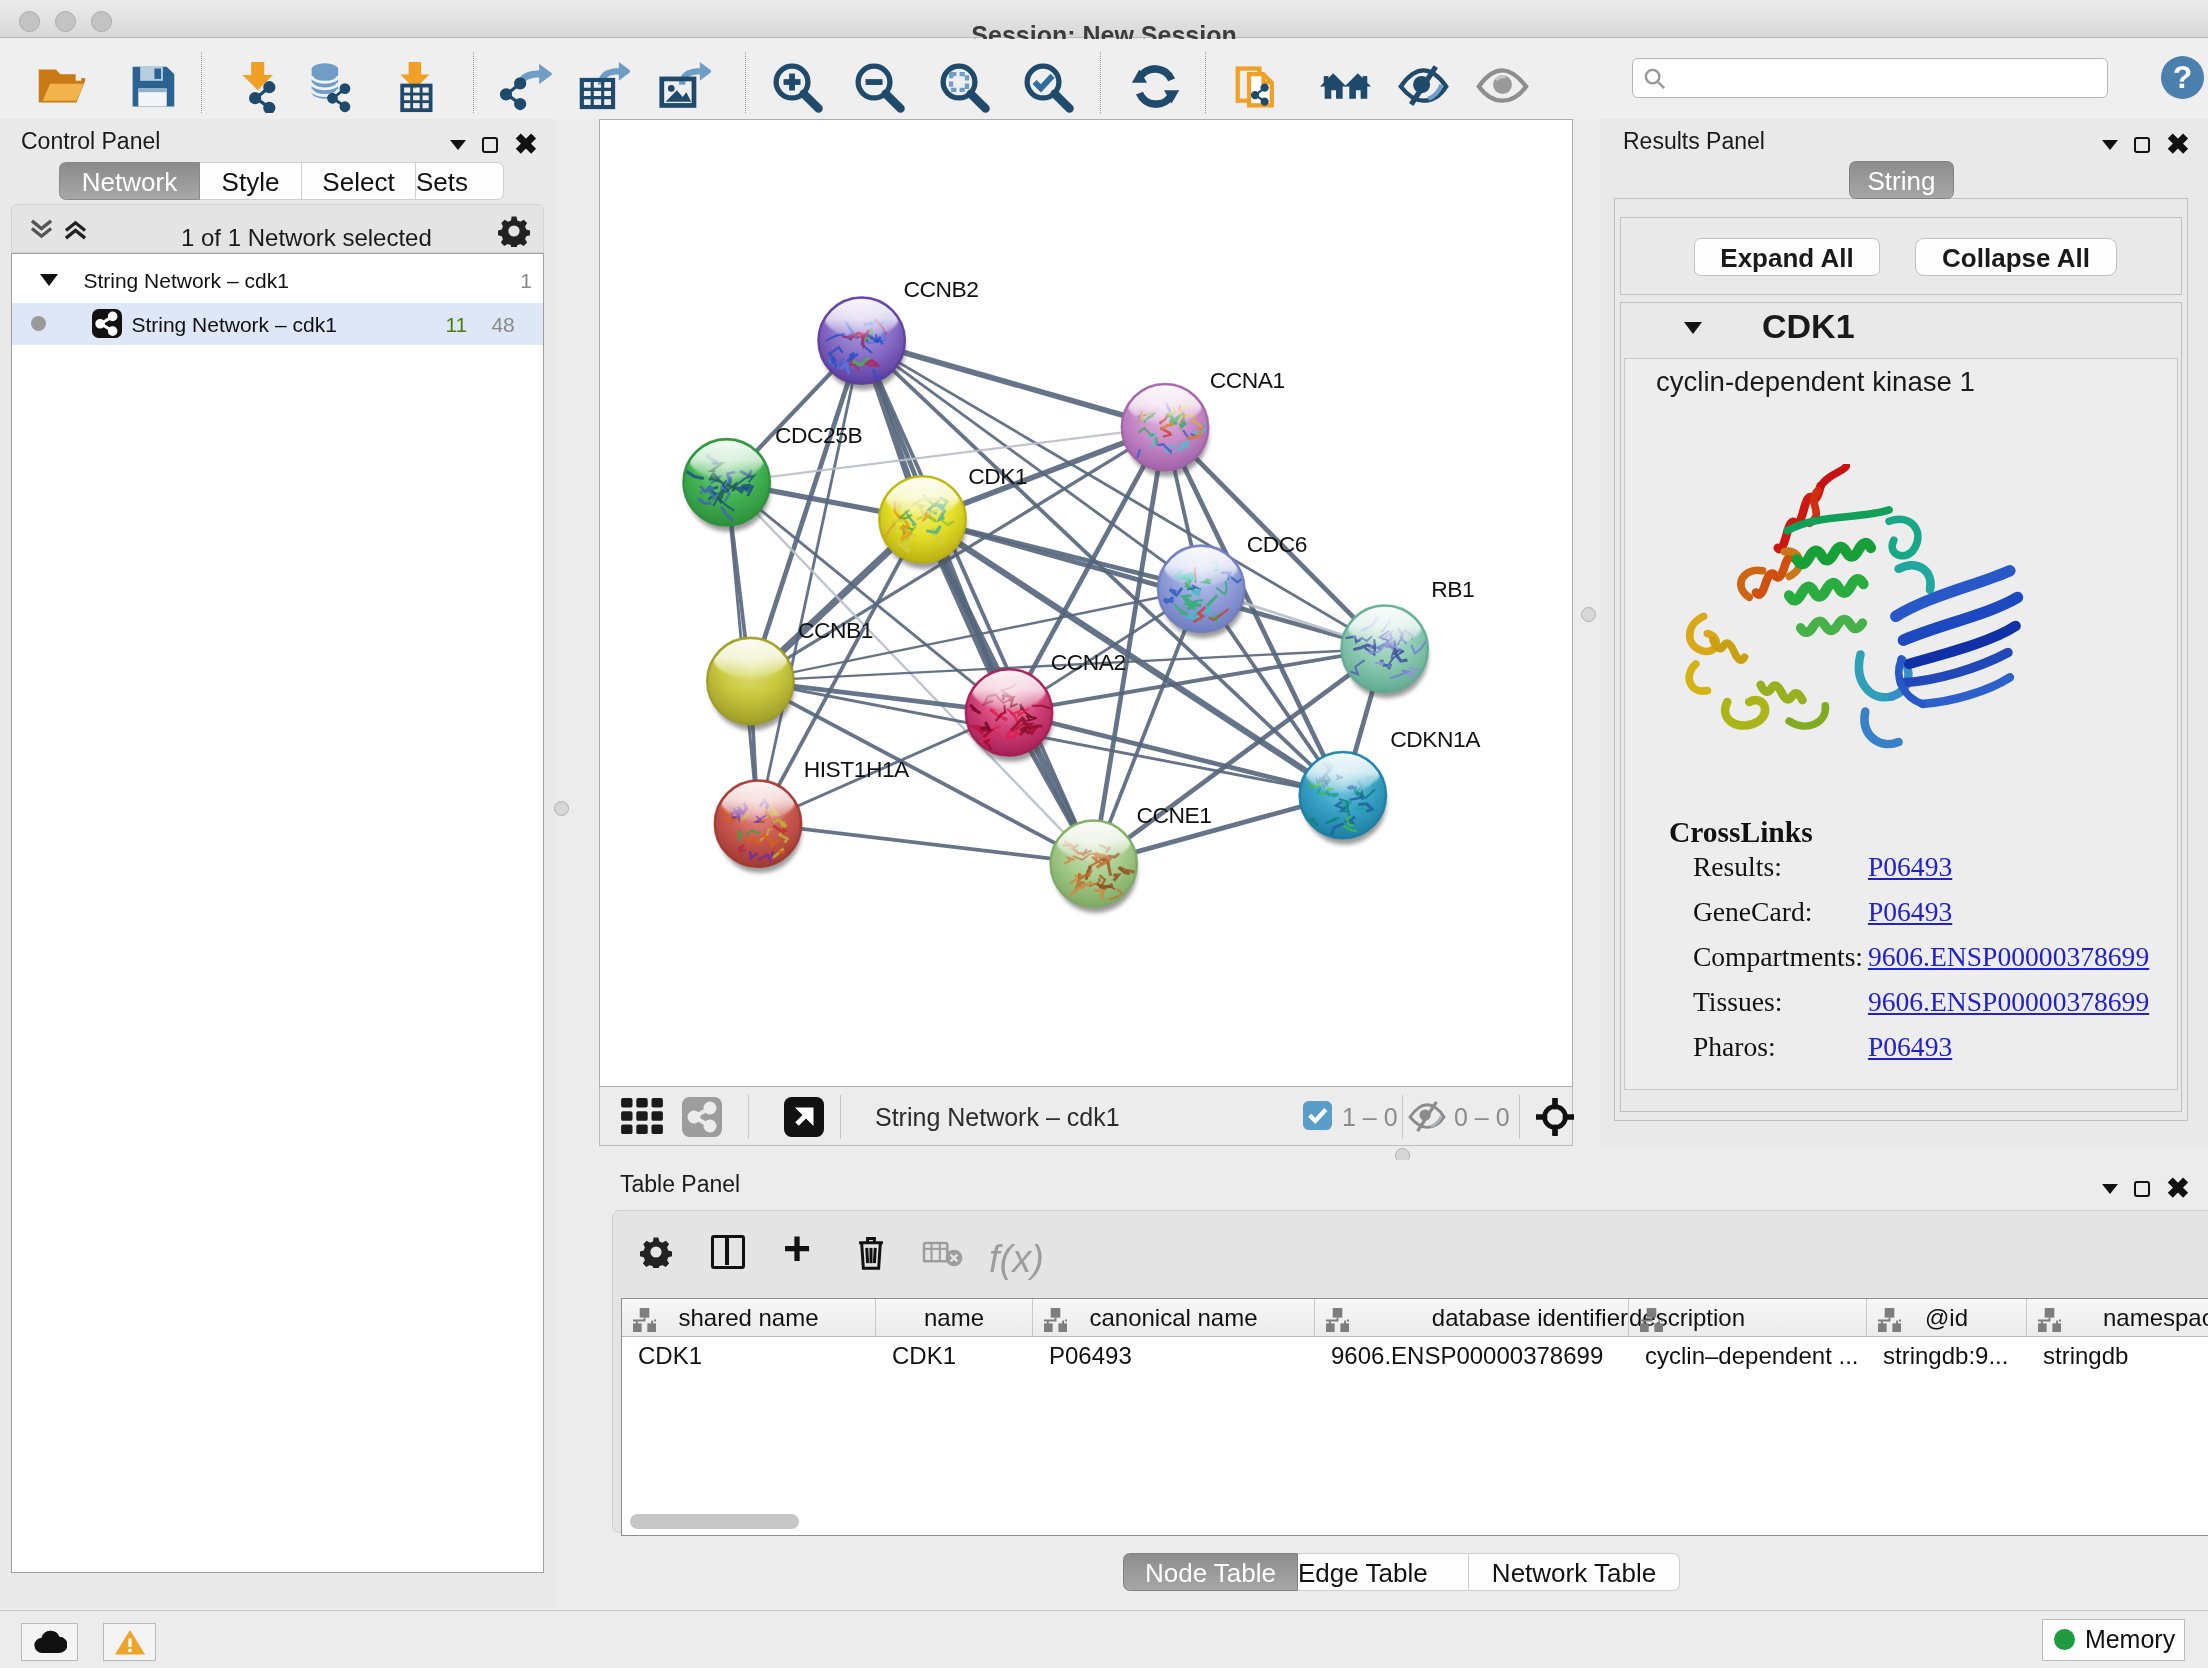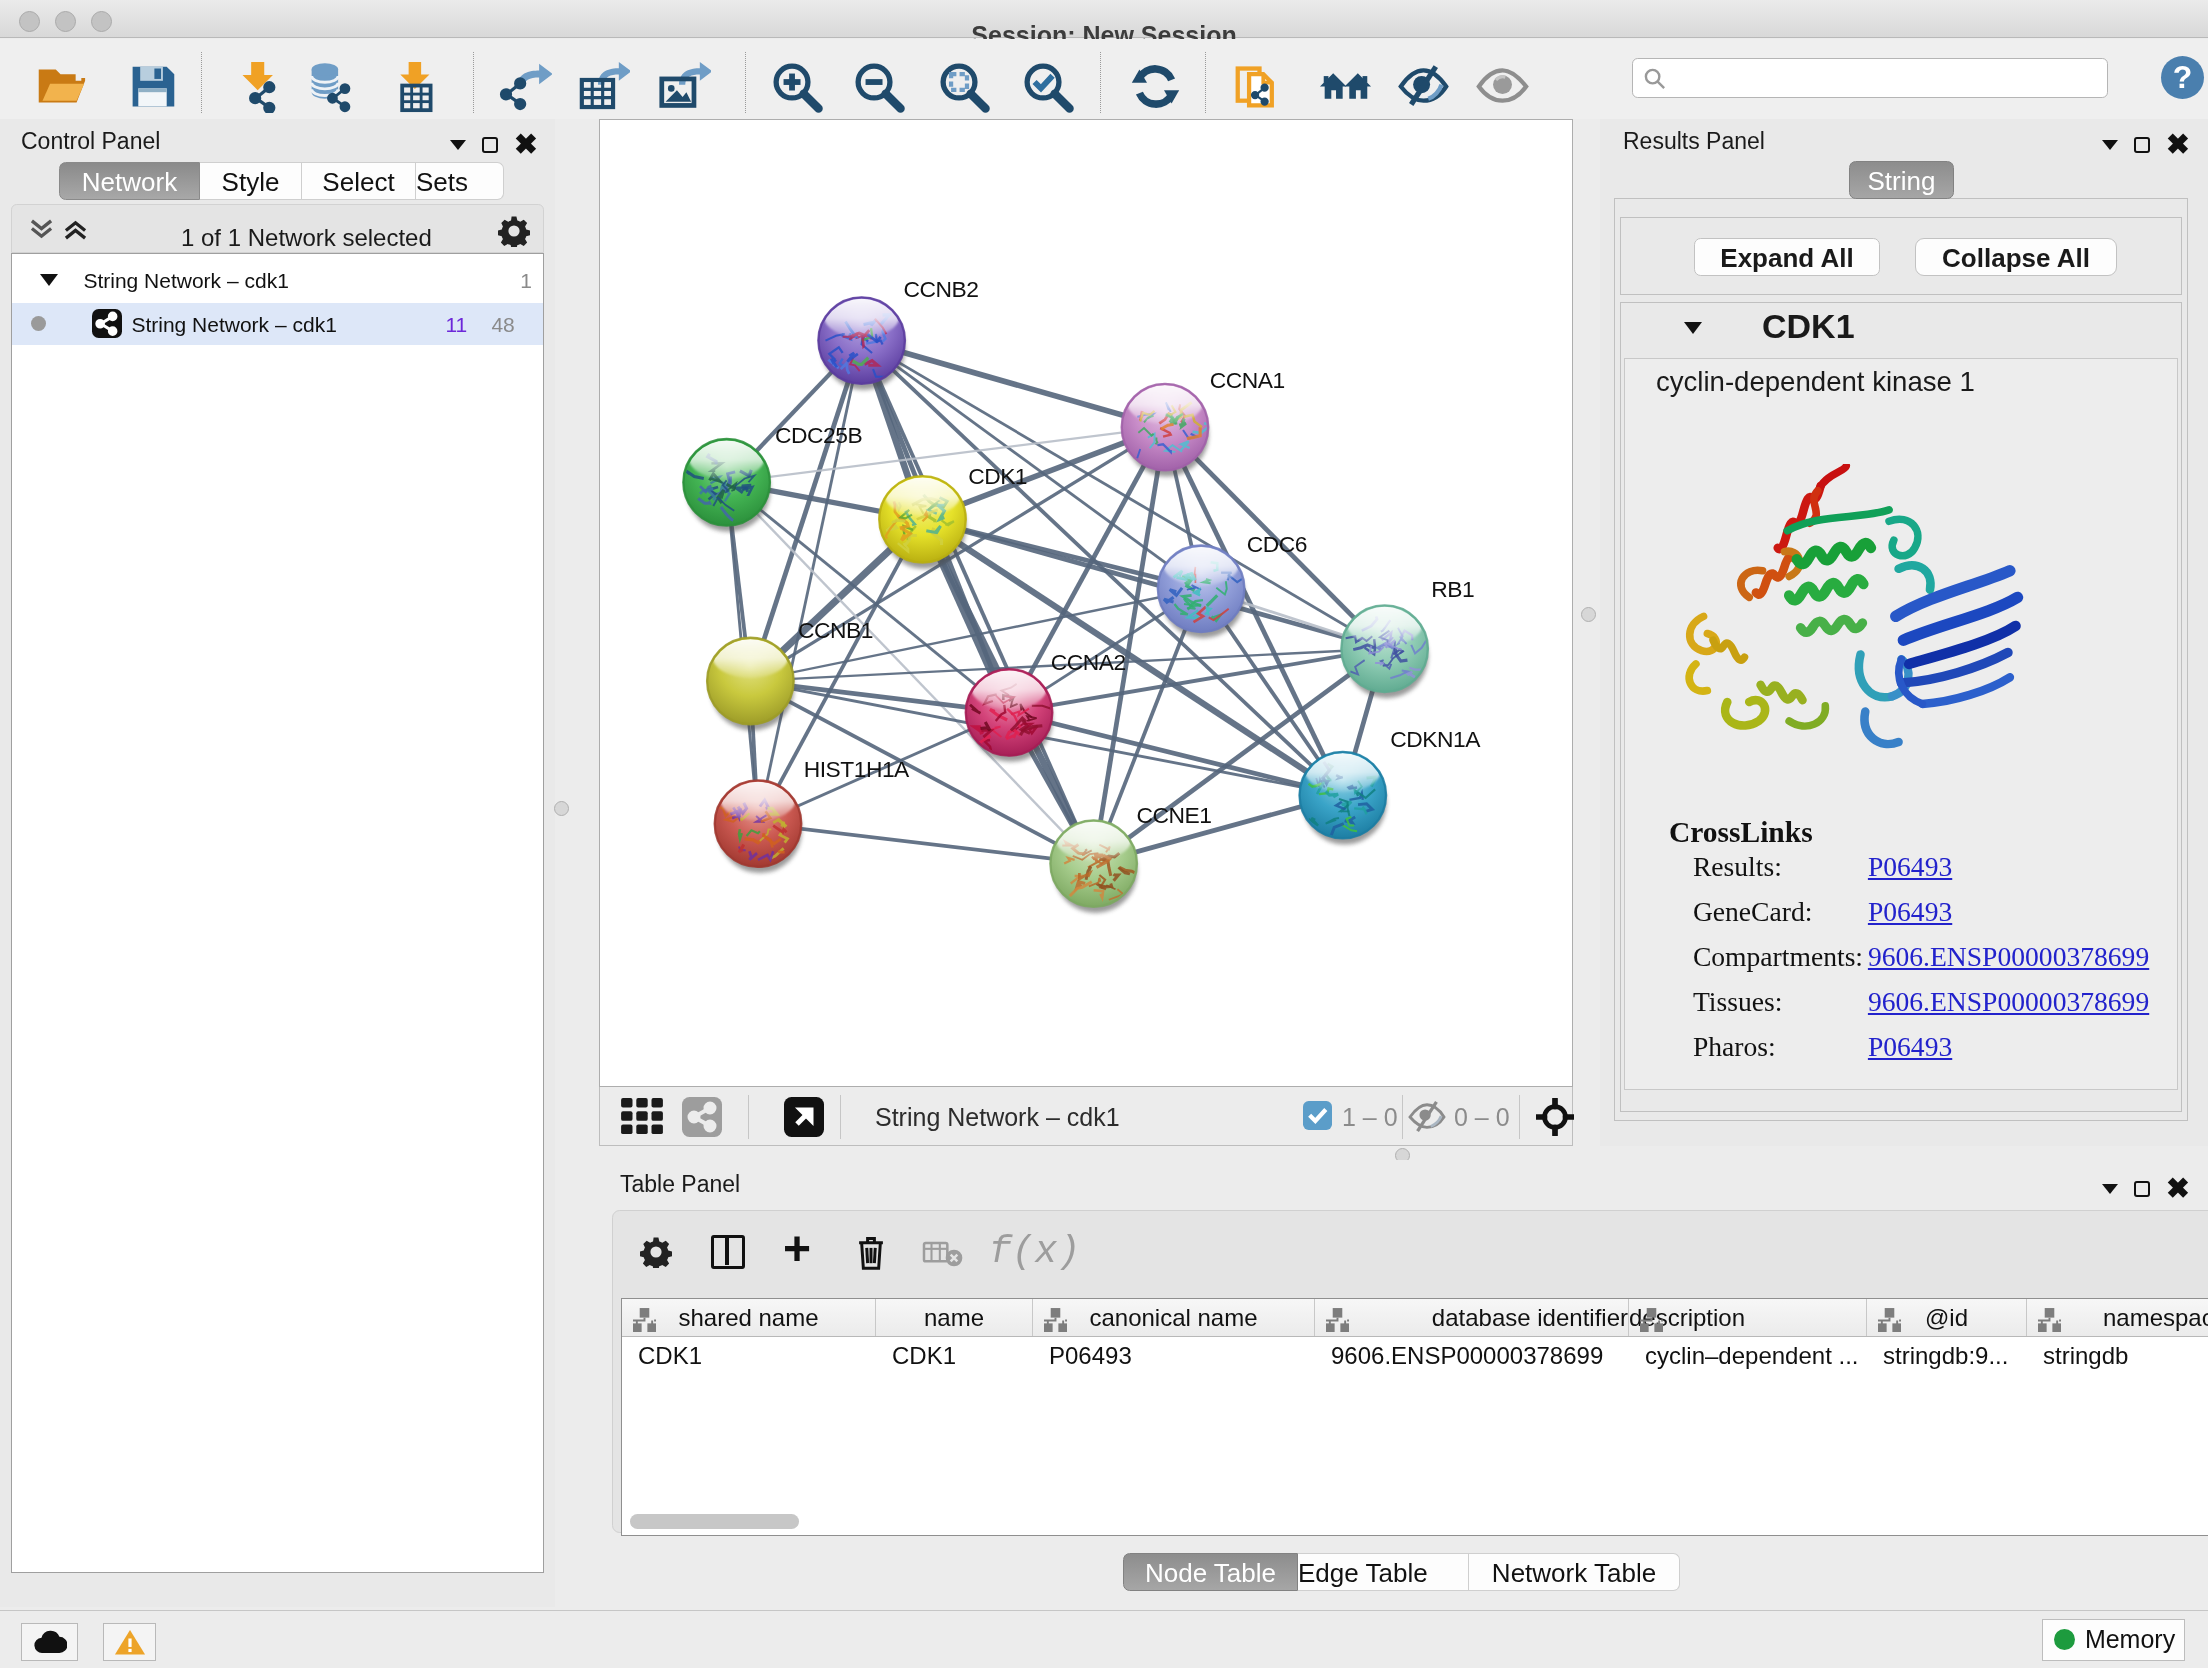--- a/index.html
+++ b/index.html
@@ -231,21 +231,21 @@
             <g stroke="#fff" stroke-width="4" fill="#fff">
               <line x1="12" y1="20" x2="28" y2="10"></line>
               <line x1="12" y1="20" x2="28" y2="30"></line>
               <circle cx="28" cy="10" r="4.5"></circle>
               <circle cx="11" cy="20" r="4.5"></circle>
               <circle cx="28" cy="30" r="4.5"></circle>
             </g>
           </svg>
    </div>
    <div class="abs" style="left:119px;top:9.5px;font-size:21px;color:#111">String Network – cdk1</div>
-   <div class="abs" style="left:433px;top:9.5px;font-size:21px;color:#6d28d9">11</div>
+   <div class="abs" style="left:433px;top:9.5px;font-size:21px;color:#4d7c0f">11</div>
    <div class="abs" style="left:479px;top:9.5px;font-size:21px;color:#8a8a8a">48</div>
  </div>
 </div>
 </div>
 <div class="abs" style="left:599px;top:119px;width:974px;height:968px;background:#fff;border:1px solid #adadad;overflow:hidden">
     <svg width="974" height="968" viewBox="0 0 1024 1018" xmlns="http://www.w3.org/2000/svg" style="position:absolute;left:0;top:0">
       <defs>
         <radialGradient id="gCCNB2" cx="50%" cy="32%" r="78%">
           <stop offset="0%" stop-color="#b3a2e0"></stop>
           <stop offset="45%" stop-color="#8a6fc8"></stop>
@@ -921,21 +921,21 @@
 <svg width="44" height="30" viewBox="0 0 52 36" style="position:absolute;left:350px;top:78px">
       <g fill="#9d9d9d">
  <rect x="2" y="6" width="28" height="22" rx="2" fill="none" stroke="#9d9d9d" stroke-width="3"></rect>
  <line x1="2" y1="13" x2="30" y2="13" stroke="#9d9d9d" stroke-width="2.5"></line>
         <line x1="11" y1="6" x2="11" y2="28" stroke="#9d9d9d" stroke-width="2.5"></line>
         <line x1="21" y1="6" x2="21" y2="28" stroke="#9d9d9d" stroke-width="2.5"></line>
  <circle cx="38" cy="24" r="10"></circle>
         <path d="M34 20 l8 8 M42 20 l-8 8" stroke="#e4e4e4" stroke-width="3"></path>
       </g>
     </svg>
-<div class="abs" style="left:417px;top:70px;font-family:Liberation Mono, monospace;font-style:italic;font-size:38px;color:#9d9d9d">f(x)</div>
+<div class="abs" style="left:417px;top:78px;font-family:Liberation Sans, sans-serif;font-style:italic;font-size:38px;color:#9d9d9d">f(x)</div>
 
 <div class="abs" style="left:49px;top:138px;width:2136px;height:238px;background:#fff;border:1px solid #8f8f8f;overflow:hidden">
  <div style="height:38px;background:linear-gradient(#f7f7f7,#ebebeb);border-bottom:1px solid #b8b8b8;display:flex;font-size:24px;color:#111">
 <div style="position:relative;width:254px;border-right:1px solid #c8c8c8;text-align:center;line-height:38px;overflow:hidden"><div style="position:absolute;left:11.4px;top:6.7px"><svg viewBox="0 0 24 26" width="23" height="25">
               <g fill="#7d7d7d">
                 <rect x="7" y="0" width="10" height="10"></rect>
                 <path d="M11 10 h2 v4 h-13 v-2 h11 z M11 12 h13 v2 h-2 v-2"></path>
                 <rect x="3" y="13" width="2" height="4"></rect>
                 <rect x="19" y="13" width="2" height="4"></rect>
                 <rect x="0" y="16" width="9" height="9"></rect>

